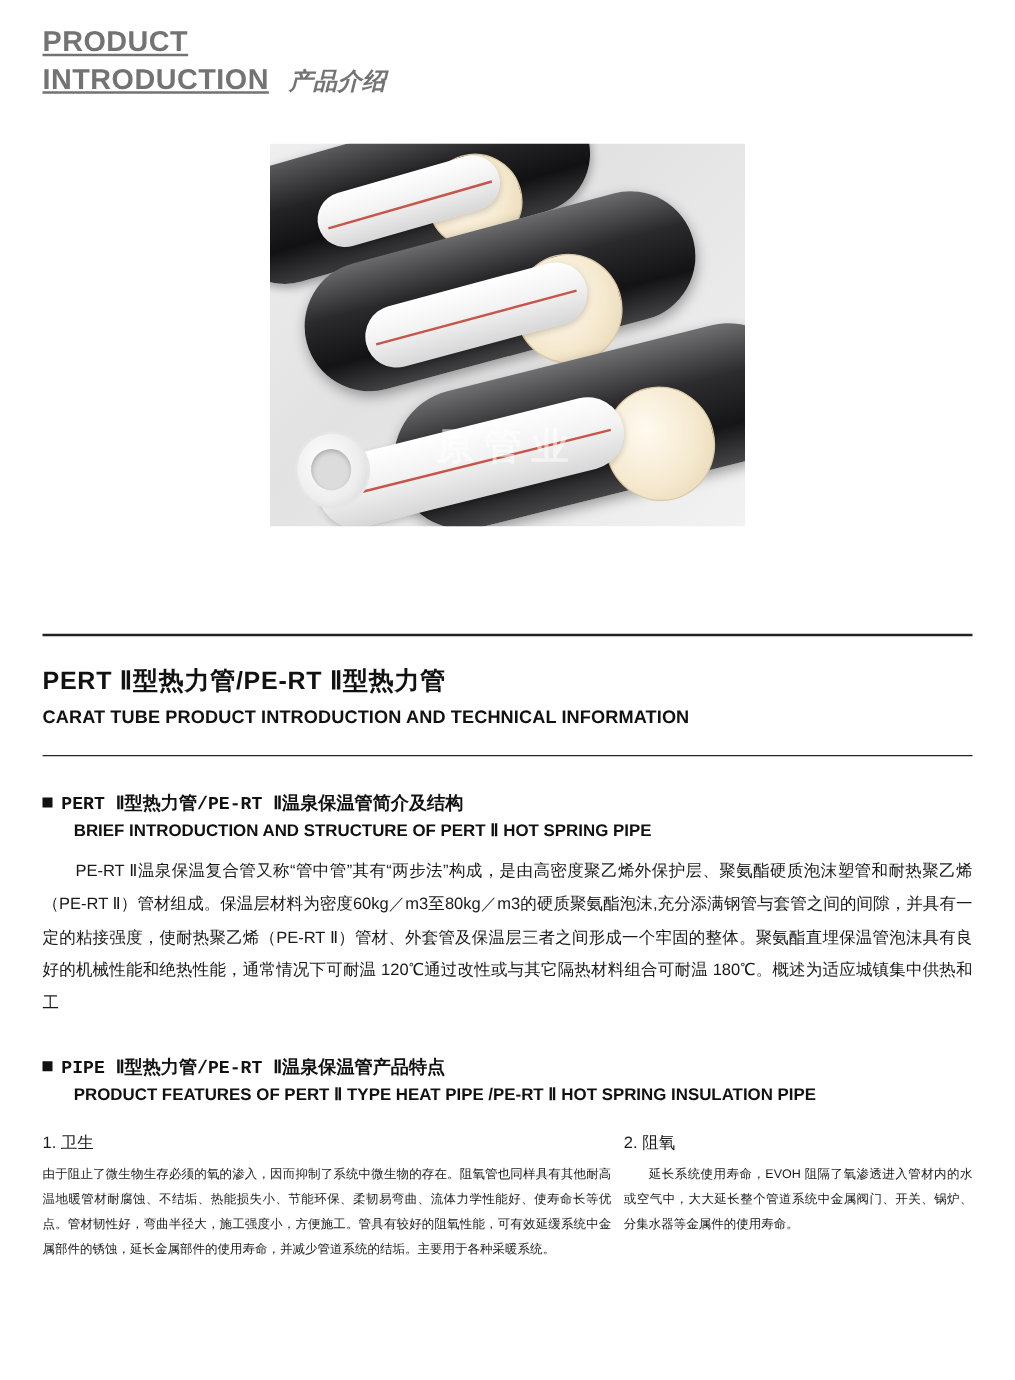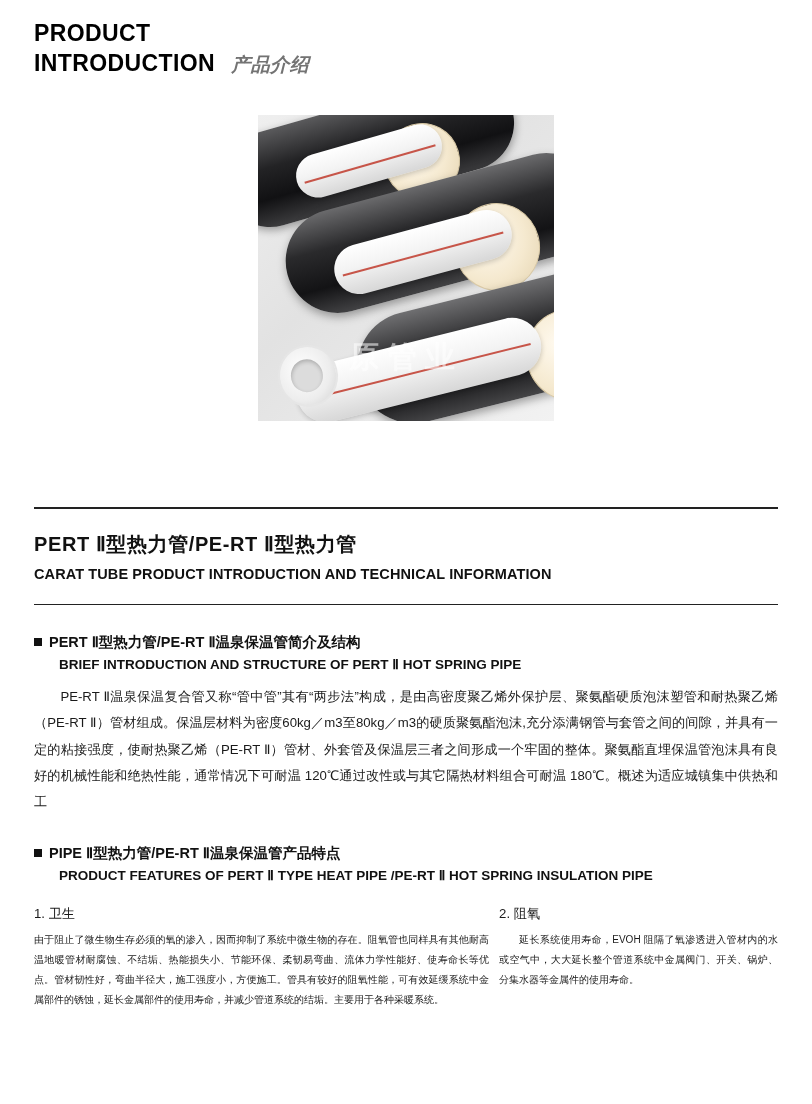--- a/index.html
+++ b/index.html
@@ -24,21 +24,22 @@
 
   
   .header {
     padding-top: 18px;
   }
   .header-title {
     font-size: 23px;
     font-weight: bold;
     letter-spacing: 0.4px;
     line-height: 1.32;
-    color: #000000;
+    color: #737373;
+    text-decoration: underline;
   }
   .header-line2 {
     display: flex;
     align-items: baseline;
     gap: 16px;
   }
   .header-cn {
     font-size: 19px;
     font-weight: bold;
     letter-spacing: 0.5px;
@@ -47,25 +48,24 @@
   }
 
   
   .hero-wrap {
     margin-top: 36px;
     display: flex;
     justify-content: center;
   }
   .hero {
     position: relative;
-    width: 254px;
+    width: 380px;
     height: 306px;
     overflow: hidden;
     background: linear-gradient(135deg, #efefef 0%, #e2e2e2 40%, #f2f2f2 100%);
-    padding-left: 42px;
   }
   
   .pipe {
     position: absolute;
     border-radius: 60px;
   }
   .p-black-1 {
     left: -40px;
     top: -12px;
     width: 300px;
@@ -177,20 +177,21 @@
   
   .block {
     margin-top: 28px;
   }
   .block-head-cn {
     font-size: 14.5px;
     font-weight: bold;
     display: flex;
     align-items: center;
     gap: 7px;
+    font-family: Liberation Mono, monospace;
   }
   .bullet {
     display: inline-block;
     width: 8px;
     height: 8px;
     background: #111;
     flex: 0 0 auto;
   }
   .block-head-en {
     margin-top: 4px;

